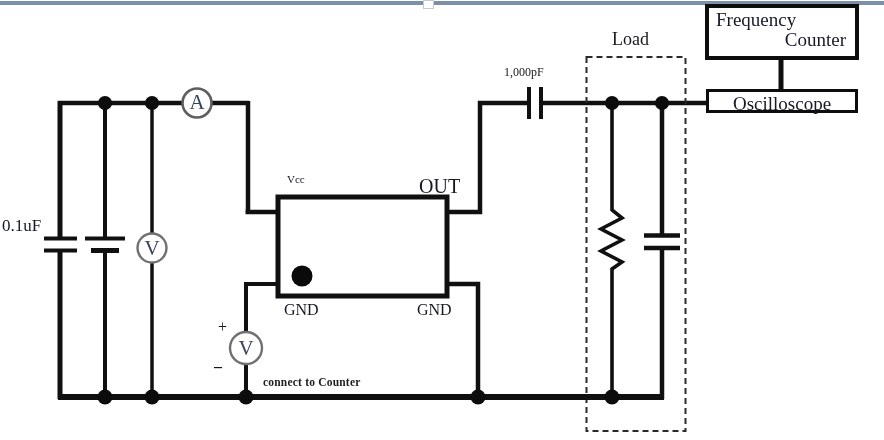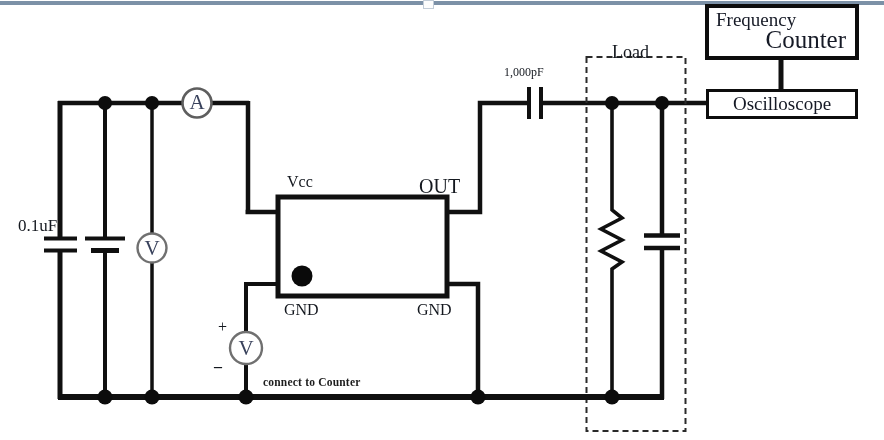--- a/index.html
+++ b/index.html
@@ -17,21 +17,21 @@
   .meter-letter{
     position:absolute;transform:translate(-50%,-54%);font-size:21px;color:#39425c;
     font-weight:400;
   }
   .note{font-weight:bold;font-size:11.5px;color:#1c1c1c;letter-spacing:.2px;}
   .instr-box{
     position:absolute;background:#ffffff;border:4px solid #0d0d0d;box-sizing:border-box;
     color:#161a26;
   }
   .freq-line1{font-size:19px;line-height:20px;padding:2px 0 0 7px;}
-  .freq-line2{font-size:25px;line-height:20px;text-align:right;padding-right:9px;}
+  .freq-line2{font-size:19px;line-height:20px;text-align:right;padding-right:9px;}
   .osc-box{border-width:3px;text-align:center;font-size:19px;line-height:23px;}
 </style>
 </head>
 <body>
 
 <div class="stage">
 
   <div class="top-rule"></div>
   <div class="top-rule-notch"></div>
 
@@ -85,33 +85,33 @@
 
     <circle cx="197" cy="103" r="14.5" fill="#ffffff" stroke="#5e5e5e" stroke-width="2.6"></circle>
     <circle cx="152" cy="248" r="14.5" fill="#ffffff" stroke="#707070" stroke-width="2.4"></circle>
     <circle cx="246" cy="348" r="16" fill="#ffffff" stroke="#707070" stroke-width="2.4"></circle>
   </svg>
 
   <div class="meter-letter" style="left:197px;top:103px;">A</div>
   <div class="meter-letter" style="left:152px;top:249px;">V</div>
   <div class="meter-letter" style="left:246px;top:349px;">V</div>
 
-  <div class="lbl" style="left:18px;top:217px;font-size:17px;">0.1uF</div>
-  <div class="lbl" style="left:287px;top:174px;font-size:16px;">Vcc</div>
+  <div class="lbl" style="left:2px;top:217px;font-size:17px;">0.1uF</div>
+  <div class="lbl" style="left:287px;top:174px;font-size:11px;">Vcc</div>
   <div class="lbl" style="left:419px;top:176px;font-size:20px;text-align:center;">OUT</div>
   <div class="lbl" style="left:284px;top:302px;font-size:16px;">GND</div>
   <div class="lbl" style="left:417px;top:302px;font-size:16px;">GND</div>
   <div class="lbl" style="left:504px;top:66px;font-size:12px;">1,000pF</div>
-  <div class="lbl" style="left:612px;top:30px;font-size:18px;margin-top:13px;">Load</div>
+  <div class="lbl" style="left:612px;top:30px;font-size:18px;">Load</div>
 
   <div class="lbl" style="left:218px;top:319px;font-size:16px;">+</div>
   <div class="lbl" style="left:214px;top:359px;font-size:16px;font-weight:bold;">–</div>
   <div class="lbl note" style="left:263px;top:376px;">connect to Counter</div>
 
   <div class="instr-box" style="left:705px;top:4px;width:154px;height:56px;">
     <div class="freq-line1">Frequency</div>
     <div class="freq-line2">Counter</div>
   </div>
-  <div class="instr-box osc-box" style="left:706px;top:89px;width:152px;height:30px;">
+  <div class="instr-box osc-box" style="left:706px;top:89px;width:152px;height:24px;">
     <span>Oscilloscope</span>
   </div>
 
 </div>
 
 </body></html>

